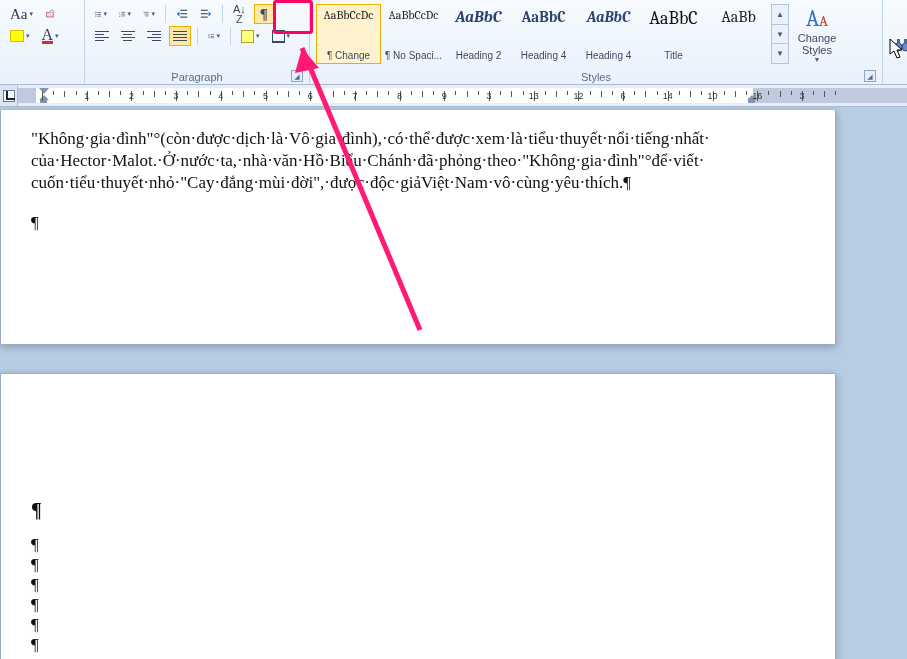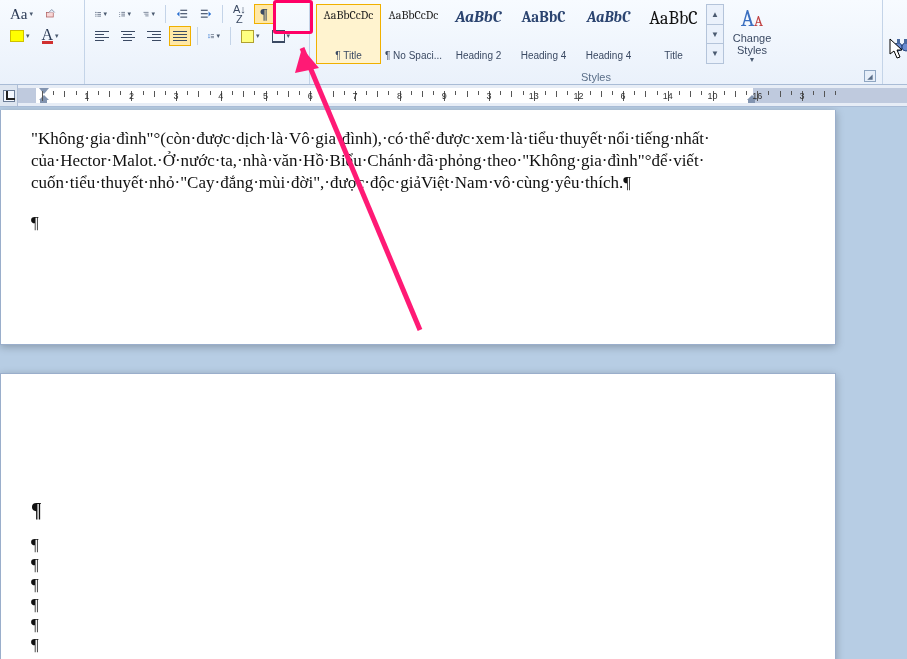--- a/index.html
+++ b/index.html
@@ -203,48 +203,56 @@
         </button>
         <span class="sep"></span>
         <button class="btn split">
             <span class="shade-ic"></span>
           </button>
         <button class="btn split">
             <span class="border-ic"></span>
           </button>
       </div>
     </div>
+    <div class="group-label">
+      <span>Paragraph</span>
+      <button class="dlg-launch">◢</button>
+    </div>
   </div>
 
   <div class="group" style="flex:1;min-width:0;">
     <div class="styles-row">
       <div id="styles-container" style="display:flex;overflow:hidden;">
           <div class="style-item selected">
             <div class="style-prev" style="font-size: 12px; color: rgb(34, 34, 34);">AaBbCcDc</div>
-            <div class="style-name">¶ Title</div>
+            <div class="style-name">¶ Change</div>
           </div>
           <div class="style-item">
             <div class="style-prev" style="font-size: 12px; color: rgb(34, 34, 34);">AaBbCcDc</div>
             <div class="style-name">¶ No Spaci...</div>
           </div>
           <div class="style-item">
             <div class="style-prev" style="font-size: 16px; font-weight: bold; font-style: italic; color: rgb(43, 68, 112);">AaBbC</div>
             <div class="style-name">Heading 2</div>
           </div>
           <div class="style-item">
             <div class="style-prev" style="font-size: 15px; font-weight: bold; color: rgb(43, 68, 112);">AaBbC</div>
             <div class="style-name">Heading 4</div>
           </div>
           <div class="style-item">
             <div class="style-prev" style="font-size: 15px; font-weight: bold; font-style: italic; color: rgb(43, 68, 112);">AaBbC</div>
             <div class="style-name">Heading 4</div>
           </div>
           <div class="style-item">
             <div class="style-prev" style="font-size: 18px; color: rgb(17, 17, 17);">AaBbC</div>
             <div class="style-name">Title</div>
+          </div>
+          <div class="style-item">
+            <div class="style-prev" style="font-size: 16px; color: rgb(34, 34, 34);">AaBb</div>
+            <div class="style-name"></div>
           </div>
         </div>
       <div class="style-more">
         <div>▲</div>
         <div>▼</div>
         <div>▼</div>
       </div>
       <div class="change-styles">
         <div class="cs-ic"><span class="blue">A</span><span class="red" style="font-size:15px;">A</span></div>
         <div style="font-size:11px;color:#3b4a63;text-align:center;line-height:12px;white-space:pre">Change

